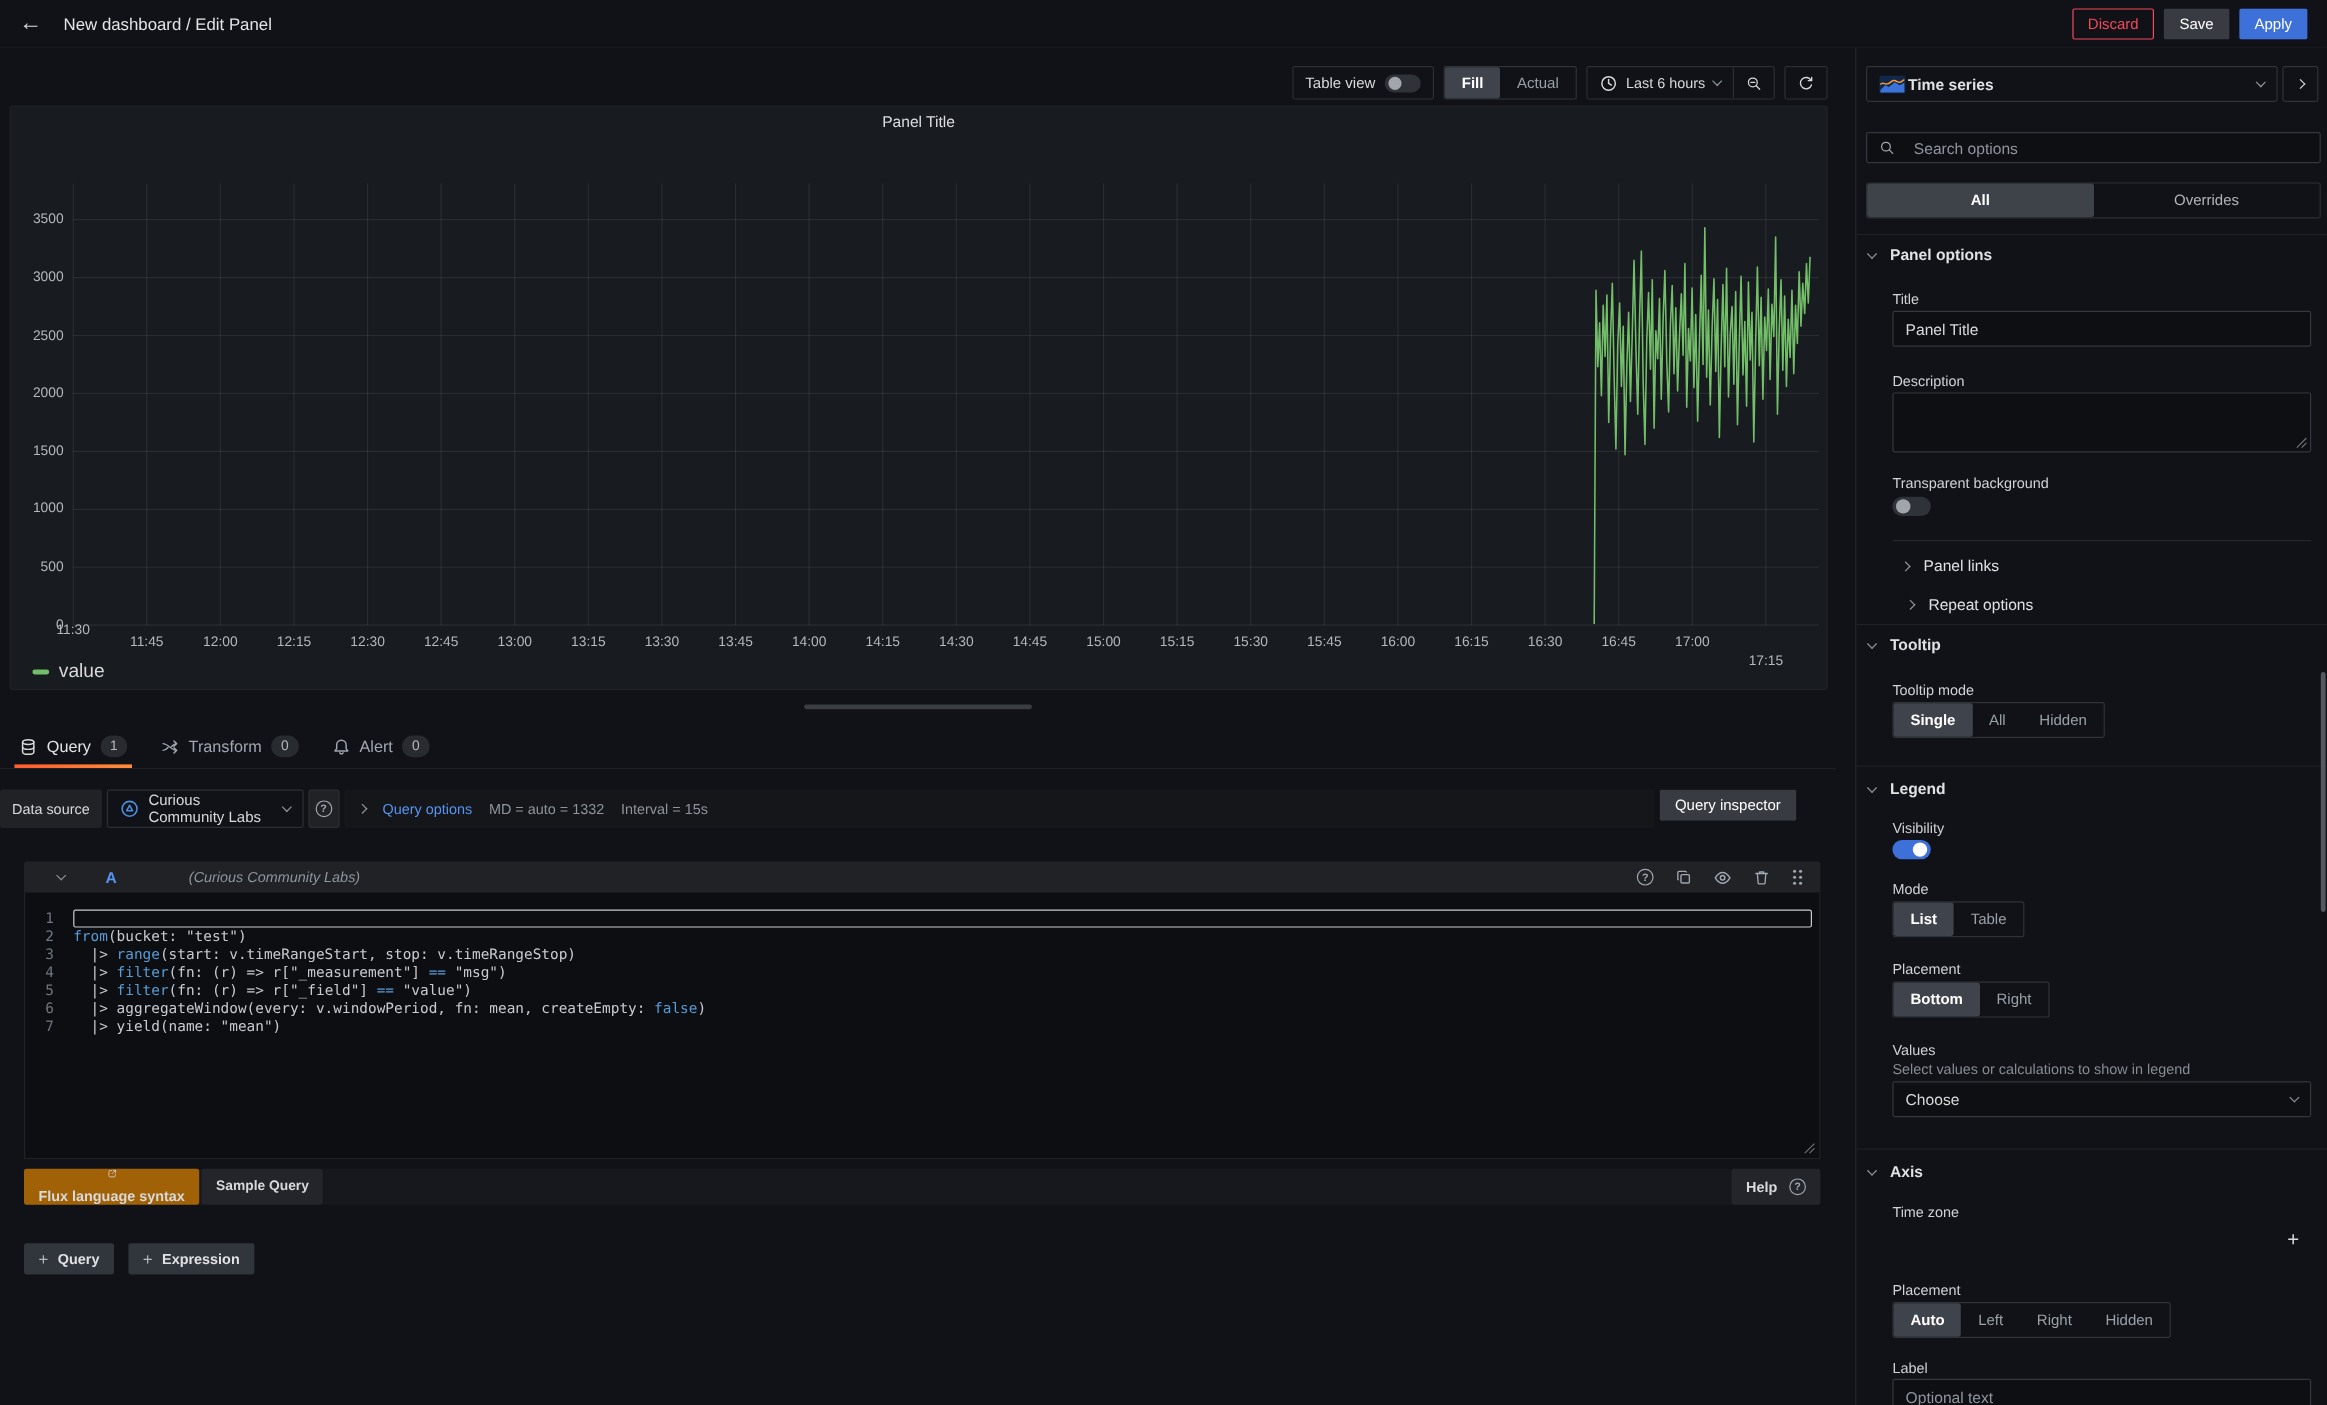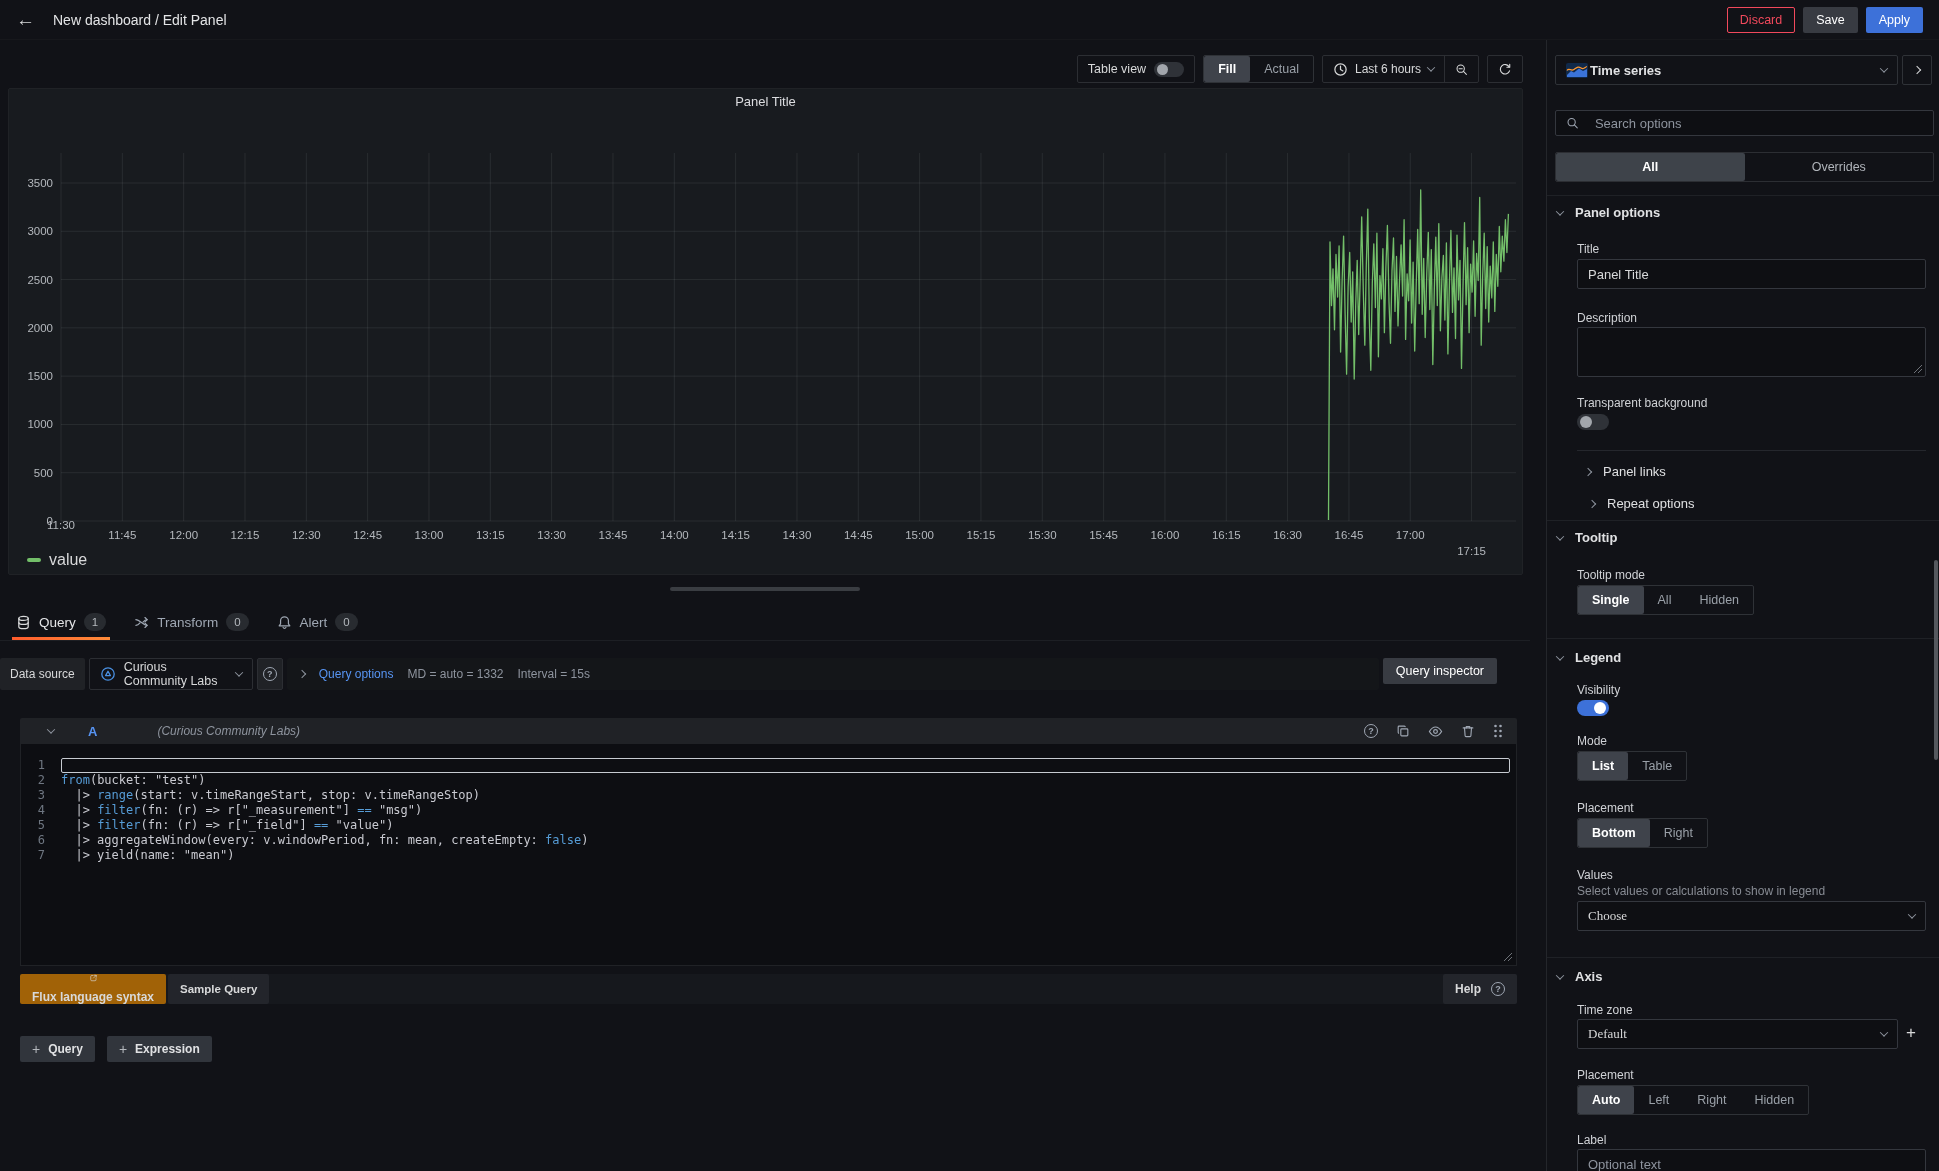--- a/index.html
+++ b/index.html
@@ -137,21 +137,21 @@
   .side-sub { font-size:12px; color:#878b93; }
   .section-head { display:flex; align-items:center; gap:12px; cursor:pointer; }
   .section-head .ttl { font-size:13px; font-weight:600; color:#e0e1e3; }
   .divider { height:1px; background:#1f2126; left:0; width:393px; }
   .divider.inset { left:30px; width:349px; background:#25272d; }
   .input-box { background:#0e0f13; border:1px solid #34373e; border-radius:2px; height:30px;
     display:flex; align-items:center; padding:0 10px; color:#d8d9da; font-size:13px; }
   .input-box input { background:transparent; border:none; outline:none; color:#d8d9da;
     font-size:13px; width:100%; font-family:"Liberation Sans", sans-serif; }
   .input-box input::placeholder { color:#8e949e; }
-  .select-box { cursor:pointer; justify-content:space-between;font-family:Liberation Serif, serif; }
+  .select-box { cursor:pointer; justify-content:space-between; }
   textarea.input-box { resize:none; padding-top:6px; width:349px; height:50px;
     font-family:"Liberation Sans", sans-serif; position:relative; }
   .ta-wrap { position:relative; width:349px; height:50px; }
 
   .chev { display:inline-block; width:6px; height:6px; border-right:1.5px solid currentColor;
     border-bottom:1.5px solid currentColor; }
   .chev.down { transform:rotate(45deg) translate(-1px,-1px); }
   .chev.right { transform:rotate(-45deg); }
   .chev.gray { color:#8e949e; }
 
@@ -577,24 +577,20 @@
     <span class="chev down gray"></span>
   </div>
 
   <div class="abs divider" style="top:917px;"></div>
 
   <div class="abs section-head" style="left:10px; top:929px;">
     <span class="chev down gray"></span>
     <span class="ttl">Axis</span>
   </div>
   <div class="abs side-label" style="left:30px; top:963px;">Time zone</div>
-  <div class="abs input-box select-box" style="left:30px; top:979px; width:321px;">
-    <span>Default</span>
-    <span class="chev down gray"></span>
-  </div>
   <div class="abs" style="left:359px; top:983px; font-size:17px; color:#d8d9da; cursor:pointer;">+</div>
   <div class="abs side-label" style="left:30px; top:1028px;">Placement</div>
   <div class="abs seg" style="left:30px; top:1045px;">
       <span class="sel">Auto</span>
       <span>Left</span>
       <span>Right</span>
       <span>Hidden</span>
     </div>
   <div class="abs side-label" style="left:30px; top:1093px;">Label</div>
   <div class="abs input-box" style="left:30px; top:1109px; width:349px;">

